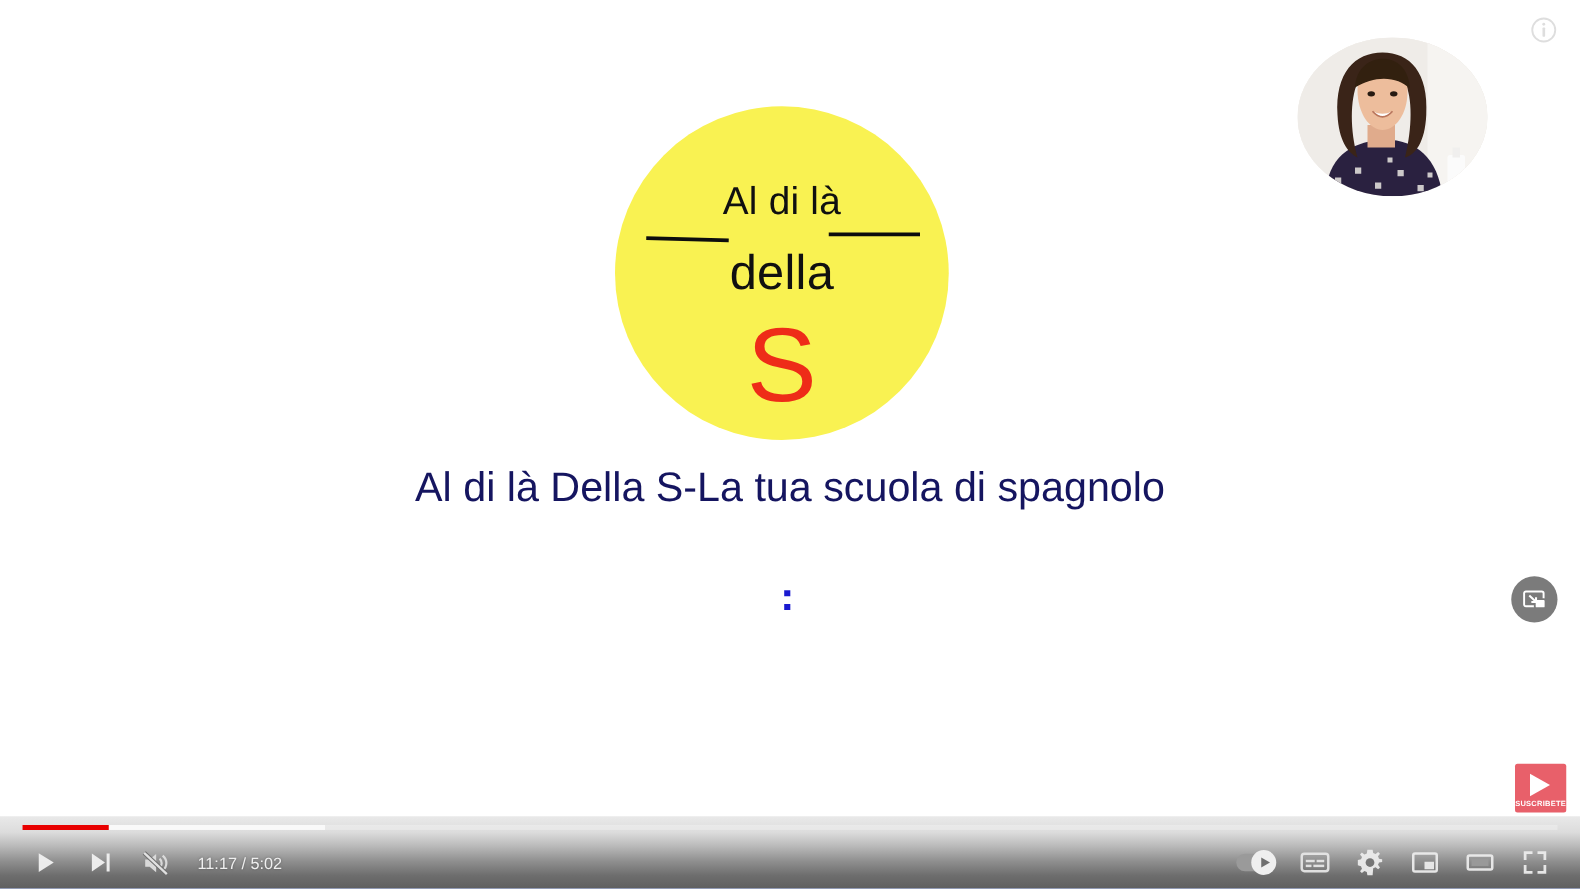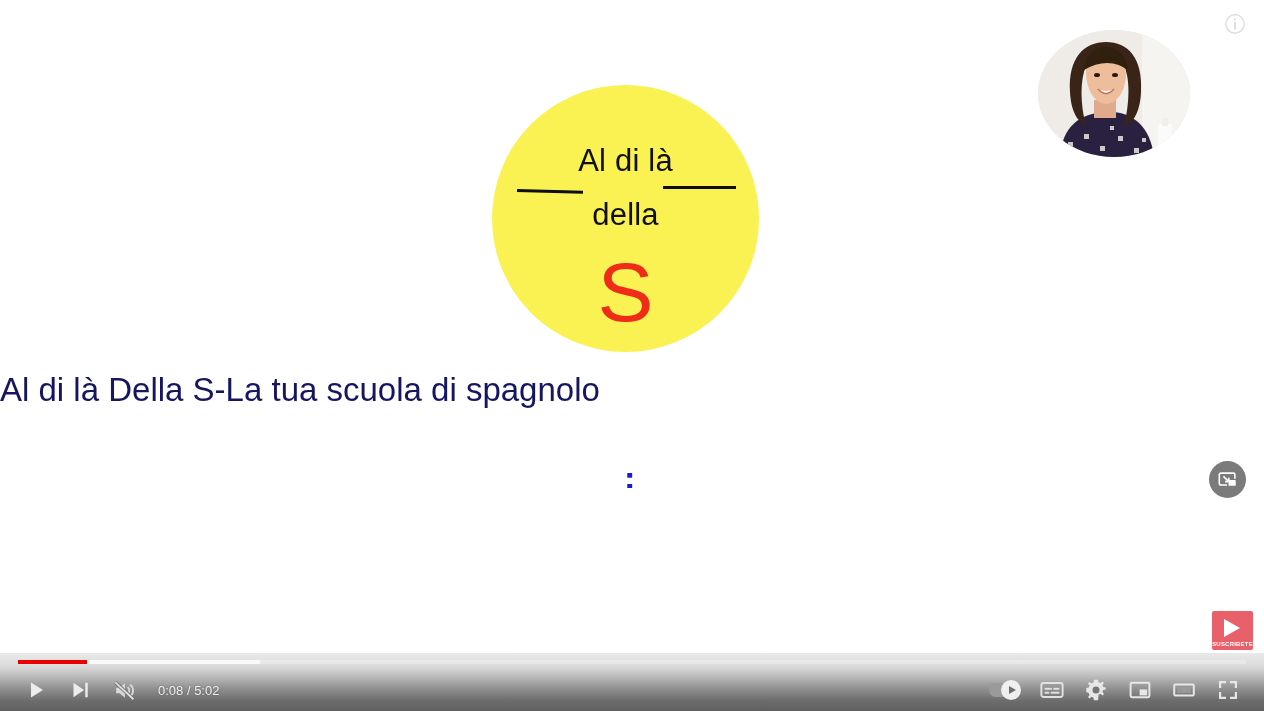--- a/index.html
+++ b/index.html
@@ -51,21 +51,21 @@
     letter-spacing: 0.2px;
     white-space: nowrap;
   }
 
   #logo-line2 {
     position: absolute;
     left: 492px;
     top: 197px;
     width: 267px;
     text-align: center;
-    font-size: 31px;
+    font-size: 39px;
     color: #101010;
     font-family: "Liberation Sans", sans-serif;
     letter-spacing: 0.2px;
     white-space: nowrap;
   }
 
   #logo-letter {
     position: absolute;
     left: 492px;
     top: 250px;
@@ -95,20 +95,21 @@
     top: 186px;
     width: 73px;
   }
 
   
   #channel-line {
     position: absolute;
     left: 0;
     top: 371px;
     width: 1264px;
+    text-align: center;
     font-size: 33px;
     color: #151560;
     font-family: "Liberation Sans", sans-serif;
     white-space: nowrap;
   }
 
   
   #main-heading {
     position: absolute;
     left: 0;
@@ -408,21 +409,21 @@
       </div>
       <div class="ctrl-btn">
         <svg width="25" height="25" viewBox="0 0 24 24" aria-hidden="true">
           <path d="M4 9.3 h3.4 L12.4 5 v14 L7.4 14.7 H4 Z" fill="#dedede"></path>
           <path d="M15 8.6 c2.2 1.9 2.2 5 0 6.8" stroke="#dedede" stroke-width="1.7" fill="none"></path>
           <path d="M17.4 6.2 c3.8 3.1 3.8 8.5 0 11.6" stroke="#dedede" stroke-width="1.7" fill="none"></path>
           <path d="M3.2 4.2 L20.6 20.4" stroke="#6d6d6d" stroke-width="3.4"></path>
           <path d="M3.2 4.2 L20.6 20.4" stroke="#e6e6e6" stroke-width="1.8"></path>
         </svg>
       </div>
-      <div id="time-display">0:08 / 5:02</div>
+      <div id="time-display">11:17 / 5:02</div>
     </div>
 
     <div id="controls-right">
       <div id="autoplay-toggle">
         <span class="track">
           <span class="knob">
               <i></i>
             </span>
         </span>
       </div>

